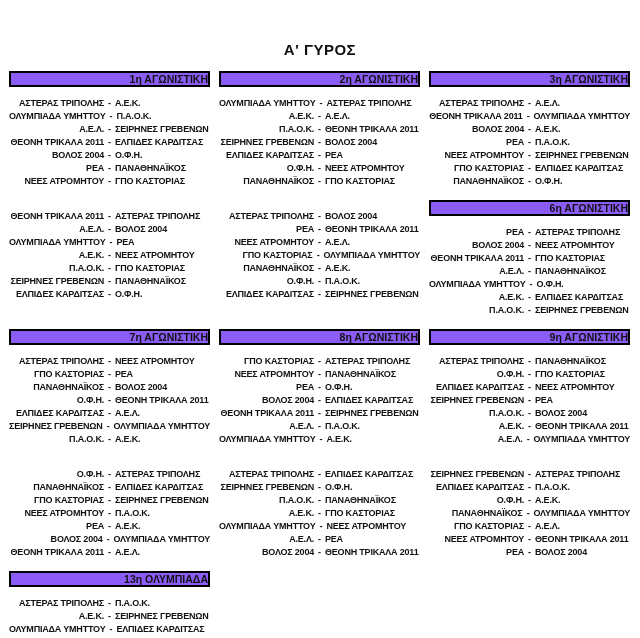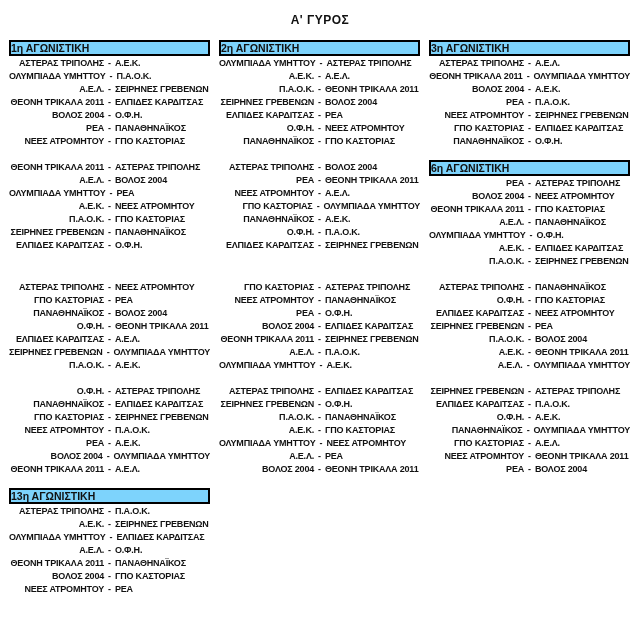--- a/index.html
+++ b/index.html
@@ -7,42 +7,43 @@
     width: 640px;
     height: 638px;
     background: #ffffff;
     font-family: "Liberation Sans", sans-serif;
     color: #111111;
     overflow: hidden;
   }
   .page-title {
     padding-top: 13px;
     text-align: center;
-    font-size: 12px;
+    font-size: 15px;
     font-weight: bold;
     letter-spacing: 0.5px;
+    margin-top: 28px;
   }
   .rounds-grid {
     display: grid;
     grid-template-columns: repeat(3, 201px);
     column-gap: 9px;
     row-gap: 12px;
     padding: 13px 9px 0 9px;
   }
   .round-box { width: 201px; }
   .round-header {
     border: 2px solid #000000;
-    background: #7dd3fc;
-    text-align: left;
+    background: #8b5cf6;
+    text-align: right;
     font-size: 10.5px;
     font-weight: bold;
     line-height: 12px;
     height: 16px;
   }
-  .fixture-list { margin-top: 1px; }
+  .fixture-list { margin-top: 10px; }
   .fixture-row {
     display: grid;
     grid-template-columns: 1fr 11px 1fr;
     font-size: 9px;
     font-weight: bold;
     line-height: 13px;
     white-space: nowrap;
     letter-spacing: -0.2px;
   }
   .home-team { text-align: right; }
@@ -337,20 +338,23 @@
 
   <div class="fixture-row">
     <span class="home-team">Π.Α.Ο.Κ.</span>
     <span class="separator">-</span>
     <span class="away-team">ΣΕΙΡΗΝΕΣ ΓΡΕΒΕΝΩΝ</span>
   </div>
 </div>
   </div>
 
   <div class="round-box">
+    <div class="round-header">
+      <span>7η ΑΓΩΝΙΣΤΙΚΗ</span>
+    </div>
     <div class="fixture-list">
   <div class="fixture-row">
     <span class="home-team">ΑΣΤΕΡΑΣ ΤΡΙΠΟΛΗΣ</span>
     <span class="separator">-</span>
     <span class="away-team">ΝΕΕΣ ΑΤΡΟΜΗΤΟΥ</span>
   </div>
 
   <div class="fixture-row">
     <span class="home-team">ΓΠΟ ΚΑΣΤΟΡΙΑΣ</span>
     <span class="separator">-</span>
@@ -383,20 +387,23 @@
 
   <div class="fixture-row">
     <span class="home-team">Π.Α.Ο.Κ.</span>
     <span class="separator">-</span>
     <span class="away-team">Α.Ε.Κ.</span>
   </div>
 </div>
   </div>
 
   <div class="round-box">
+    <div class="round-header">
+      <span>8η ΑΓΩΝΙΣΤΙΚΗ</span>
+    </div>
     <div class="fixture-list">
   <div class="fixture-row">
     <span class="home-team">ΓΠΟ ΚΑΣΤΟΡΙΑΣ</span>
     <span class="separator">-</span>
     <span class="away-team">ΑΣΤΕΡΑΣ ΤΡΙΠΟΛΗΣ</span>
   </div>
 
   <div class="fixture-row">
     <span class="home-team">ΝΕΕΣ ΑΤΡΟΜΗΤΟΥ</span>
     <span class="separator">-</span>
@@ -429,20 +436,23 @@
 
   <div class="fixture-row">
     <span class="home-team">ΟΛΥΜΠΙΑΔΑ ΥΜΗΤΤΟΥ</span>
     <span class="separator">-</span>
     <span class="away-team">Α.Ε.Κ.</span>
   </div>
 </div>
   </div>
 
   <div class="round-box">
+    <div class="round-header">
+      <span>9η ΑΓΩΝΙΣΤΙΚΗ</span>
+    </div>
     <div class="fixture-list">
   <div class="fixture-row">
     <span class="home-team">ΑΣΤΕΡΑΣ ΤΡΙΠΟΛΗΣ</span>
     <span class="separator">-</span>
     <span class="away-team">ΠΑΝΑΘΗΝΑΪΚΟΣ</span>
   </div>
 
   <div class="fixture-row">
     <span class="home-team">Ο.Φ.Η.</span>
     <span class="separator">-</span>
@@ -614,21 +624,21 @@
   <div class="fixture-row">
     <span class="home-team">ΡΕΑ</span>
     <span class="separator">-</span>
     <span class="away-team">ΒΟΛΟΣ 2004</span>
   </div>
 </div>
   </div>
 
   <div class="round-box">
     <div class="round-header">
-      <span>13η ΑΓΩΝΙΣΤΙΚΗ</span>
+      <span>13η ΟΛΥΜΠΙΑΔΑ</span>
     </div>
     <div class="fixture-list">
   <div class="fixture-row">
     <span class="home-team">ΑΣΤΕΡΑΣ ΤΡΙΠΟΛΗΣ</span>
     <span class="separator">-</span>
     <span class="away-team">Π.Α.Ο.Κ.</span>
   </div>
 
   <div class="fixture-row">
     <span class="home-team">Α.Ε.Κ.</span>

